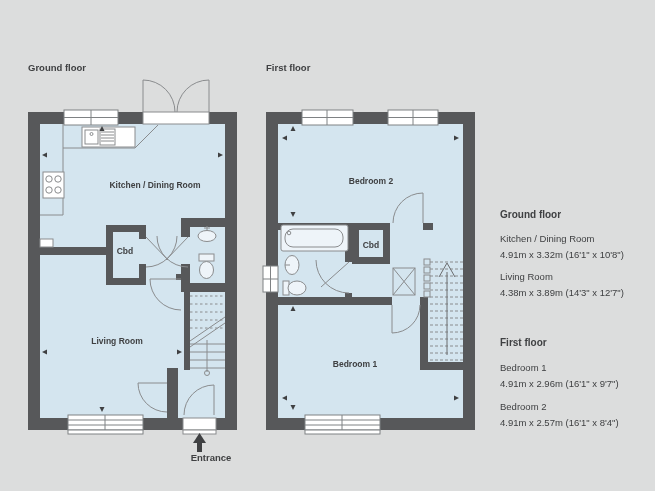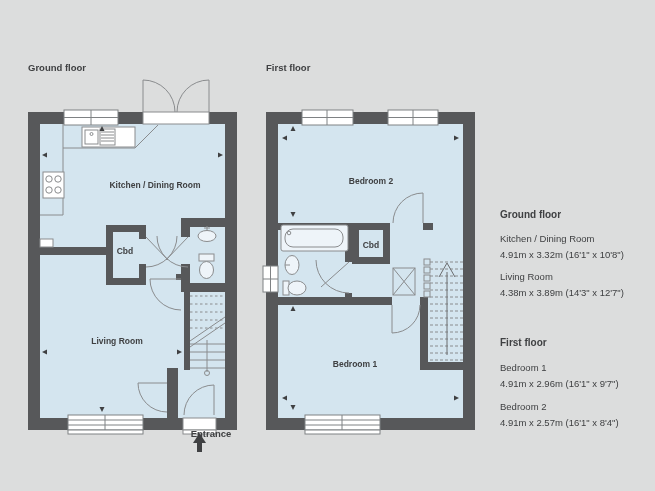--- a/index.html
+++ b/index.html
@@ -267,21 +267,21 @@
 
   <div class="plan-title" style="left:28px;top:62px;">Ground floor</div>
   <div class="plan-title" style="left:266px;top:62px;">First floor</div>
 
   <div class="lbl" style="left:155px;top:185px;">Kitchen / Dining Room</div>
   <div class="lbl" style="left:125px;top:251px;">Cbd</div>
   <div class="lbl" style="left:117px;top:341px;">Living Room</div>
   <div class="lbl" style="left:371px;top:181px;">Bedroom 2</div>
   <div class="lbl" style="left:371px;top:245px;">Cbd</div>
   <div class="lbl" style="left:355px;top:364px;">Bedroom 1</div>
-  <div class="entrance-lbl" style="left:199px;top:428px;padding-left:24px;">Entrance</div>
+  <div class="entrance-lbl" style="left:199px;top:452px;padding-left:24px;">Entrance</div>
 
   <div class="legend">
     <div class="heading" style="top:209px;">Ground floor</div>
     <div class="item-name" style="top:233px;">Kitchen / Dining Room</div>
     <div class="item-dims" style="top:249px;">4.91m x 3.32m (16'1" x 10'8")</div>
     <div class="item-name" style="top:271px;">Living Room</div>
     <div class="item-dims" style="top:287px;">4.38m x 3.89m (14'3" x 12'7")</div>
 
     <div class="heading" style="top:337px;">First floor</div>
     <div class="item-name" style="top:362px;">Bedroom 1</div>

